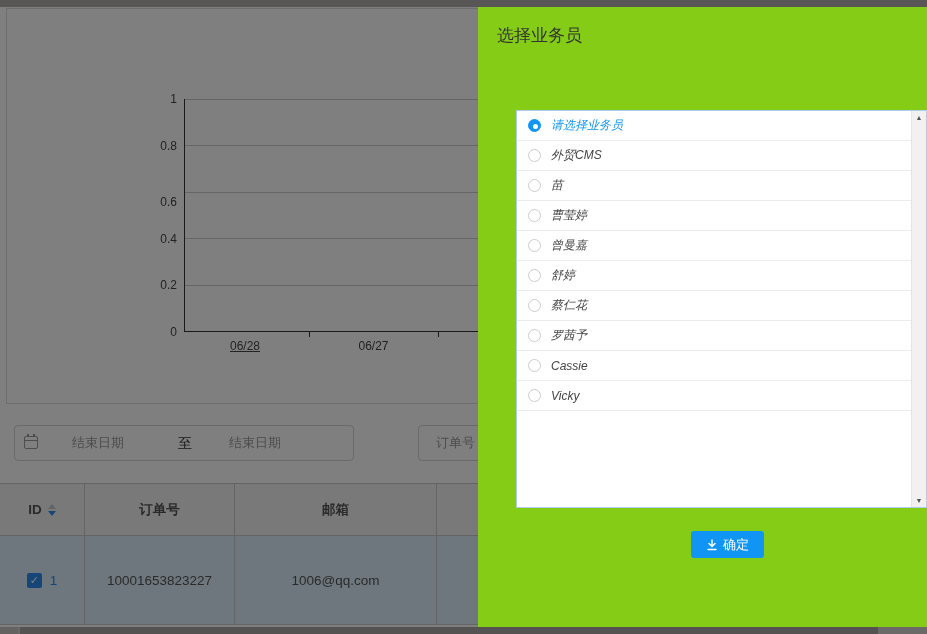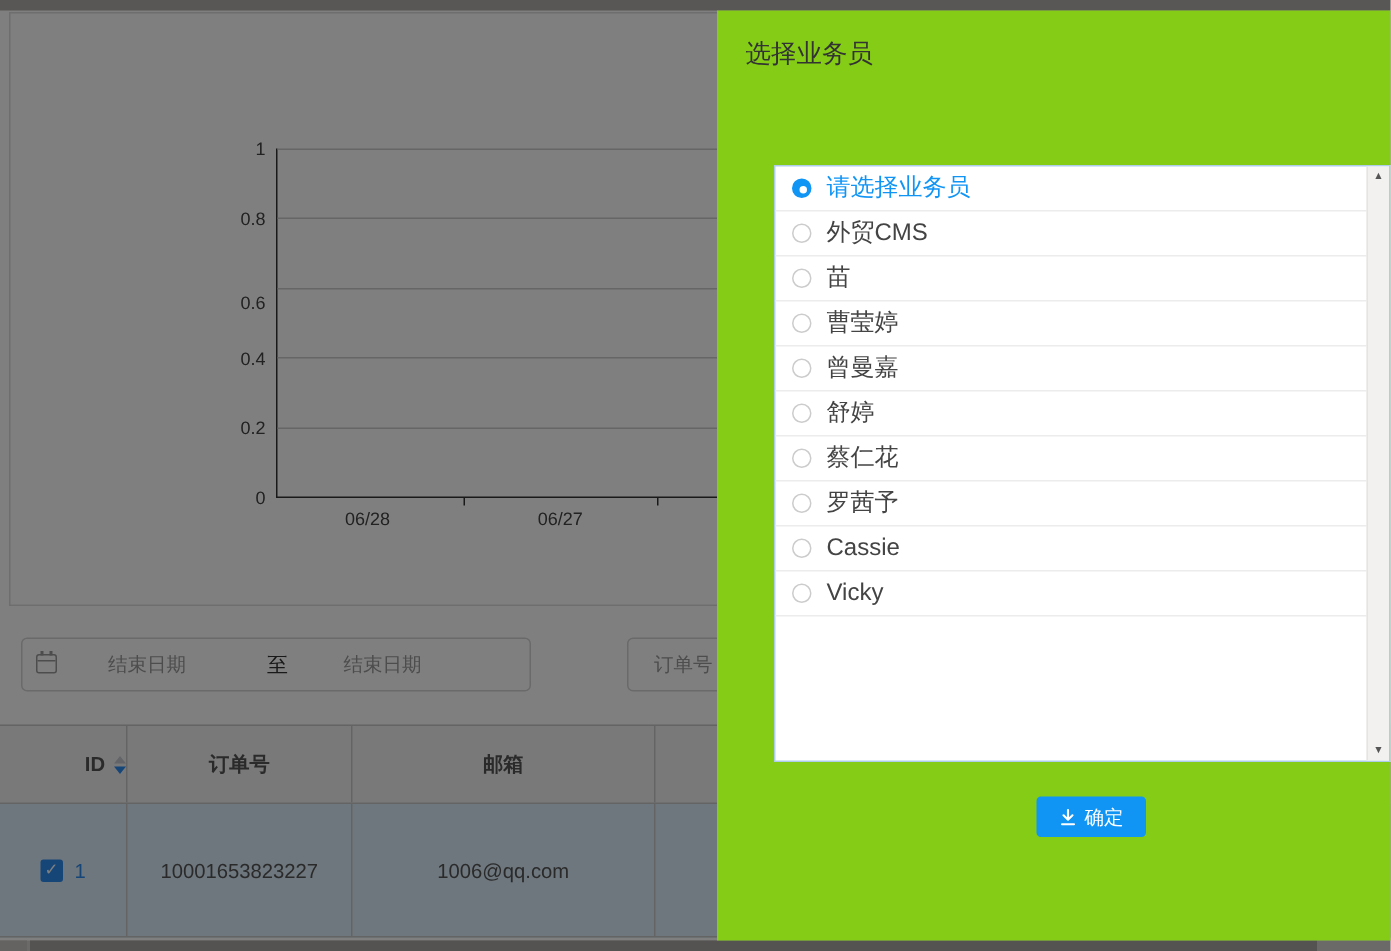--- a/index.html
+++ b/index.html
@@ -68,21 +68,21 @@
   #listbox { left:38px; top:103px; width:411px; height:398px;
     border:1px solid #adcdea; background:#fff; }
   #options { position:absolute; left:0; top:0; right:15px; }
   .opt { height:30px; display:flex; align-items:center; padding-left:11px; gap:10px;
     border-bottom:1px solid #ececec; cursor:pointer; }
   .radio { width:13px; height:13px; border:1px solid #ccc; border-radius:50%;
     background:#fff; flex:none; position:relative; }
   .opt.selected .radio { background:#1195f5; border-color:#1195f5; }
   .opt.selected .radio:after { content:""; position:absolute; left:4px; top:4px;
     width:5px; height:5px; border-radius:50%; background:#fff; }
-  .opt-label { font-size:16px; color:#444; }
+  .opt-label { font-size:12px; color:#444;font-style:italic; }
   .opt.selected .opt-label { color:#1195f5; }
   #vscroll { position:absolute; right:0; top:0; bottom:0; width:15px; background:#f2f1ef;
     border-left:1px solid #e5e4e2; }
   .scroll-arrow { position:absolute; left:0; width:14px; text-align:center;
     font-size:7px; color:#555; }
   #confirm-btn { left:213px; top:524px; width:73px; height:27px; background:#1195f5;
     border:none; border-radius:3px; color:#fff; font-size:13px; display:flex;
     align-items:center; justify-content:center; gap:5px; cursor:pointer;
     font-family:"Liberation Sans", sans-serif; }
 </style>
@@ -98,42 +98,42 @@
         <div class="gridline" style="top: 186px;"></div>
         <div class="ytick-label" style="left: -50px; top: 178.4px;">0.2</div>
         <div class="gridline" style="top: 139px;"></div>
         <div class="ytick-label" style="left: -50px; top: 131.8px;">0.4</div>
         <div class="gridline" style="top: 93px;"></div>
         <div class="ytick-label" style="left: -50px; top: 85.2px; margin-top: 10px;">0.6</div>
         <div class="gridline" style="top: 46px;"></div>
         <div class="ytick-label" style="left: -50px; top: 38.6px;">0.8</div>
         <div class="gridline" style="top: 0px;"></div>
         <div class="ytick-label" style="left: -50px; top: -8px;">1</div>
-        <div class="xtick-label" style="left: 18px;">06/28</div>
+        <div class="xtick-label" style="left: 18px; text-decoration: underline;">06/28</div>
         <div class="xtick-mark" style="left: 124px;"></div>
         <div class="xtick-label" style="left: 146.5px;">06/27</div>
         <div class="xtick-mark" style="left: 252.5px;"></div>
         <div class="xtick-label" style="left: 275px;">06</div>
         <div class="xtick-mark" style="left: 381px;"></div>
       </div>
   </div>
 
   <div id="date-range" class="abs input-box">
     <span id="calendar-icon"></span>
     <span class="ph" style="left:57px">结束日期</span>
     <span class="sep">至</span>
     <span class="ph" style="left:214px">结束日期</span>
   </div>
 
   <div id="order-input" class="abs input-box">
     <span class="ph" style="left:17px">订单号</span>
   </div>
 
   <div id="thead" class="abs">
-      <div class="cell hcell" style="width: 85px; justify-content: flex-end;">
+      <div class="cell hcell" style="width: 85px;">
         <span>ID</span>
         <span class="sort-carets">
           <i class="caret-up"></i>
           <i class="caret-down"></i>
         </span>
       </div>
       <div class="cell hcell" style="width: 150px;">
         <span>订单号</span>
       </div>
       <div class="cell hcell" style="width: 202px; justify-content: center;">

